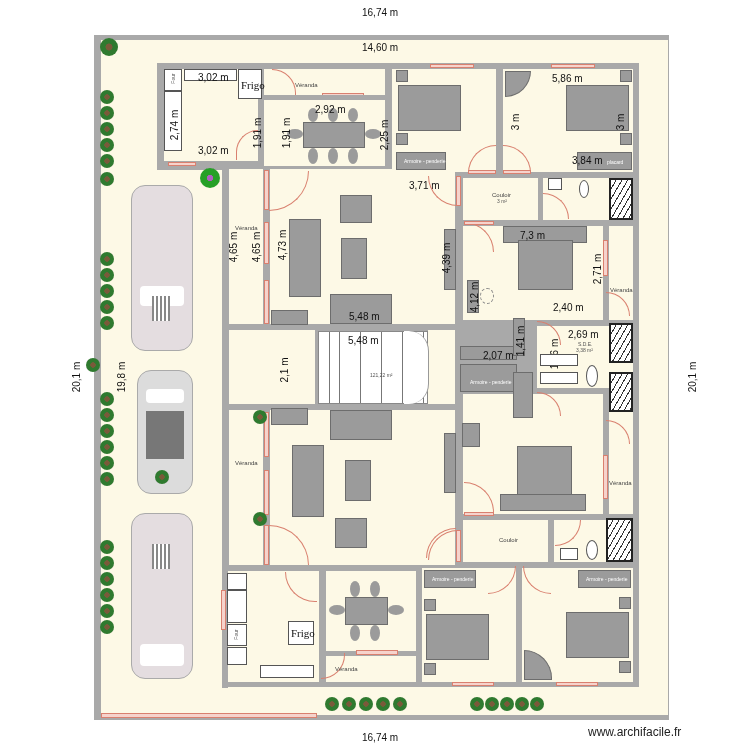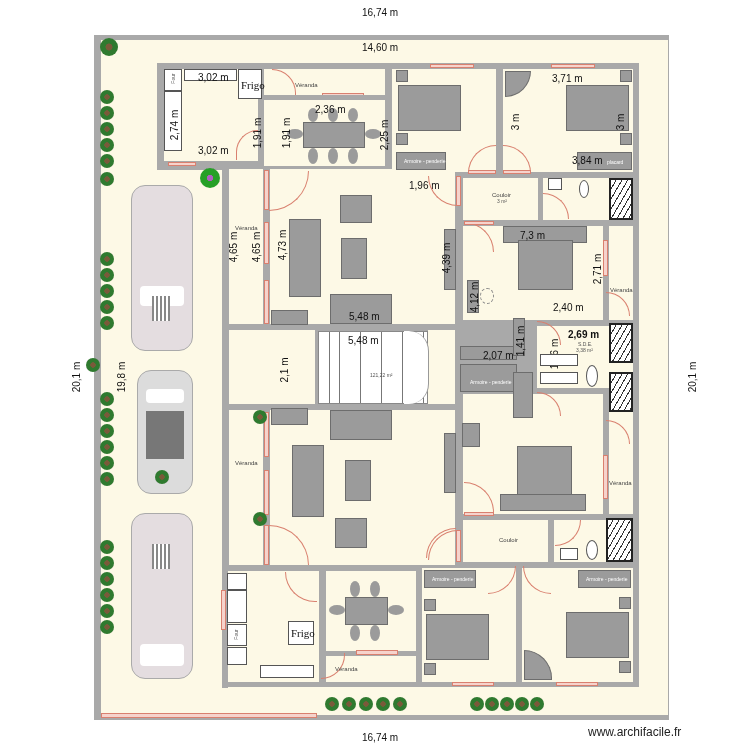--- a/index.html
+++ b/index.html
@@ -98,50 +98,50 @@
 <div class="wall" style="left:264px;top:95px;width:121px;height:5px;"></div>
 <div class="furn" style="left:303px;top:122px;width:62px;height:26px;"></div>
 <div class="chair" style="left:308px;top:108px;width:10px;height:14px;"></div>
 <div class="chair" style="left:328px;top:108px;width:10px;height:14px;"></div>
 <div class="chair" style="left:348px;top:108px;width:10px;height:14px;"></div>
 <div class="chair" style="left:308px;top:148px;width:10px;height:16px;"></div>
 <div class="chair" style="left:328px;top:148px;width:10px;height:16px;"></div>
 <div class="chair" style="left:348px;top:148px;width:10px;height:16px;"></div>
 <div class="chair" style="left:287px;top:129px;width:16px;height:10px;"></div>
 <div class="chair" style="left:365px;top:129px;width:16px;height:10px;"></div>
-<div class="dim" style="left:315px;top:105px;">2,36 m</div>
+<div class="dim" style="left:315px;top:105px;">2,92 m</div>
 <div class="dim v" style="left:272px;top:128px;">1,91 m</div>
 <div class="dim v" style="left:370px;top:130px;">2,25 m</div>
 
 <div class="win" style="left:430px;top:64px;width:44px;height:4px;"></div>
 <div class="furn" style="left:398px;top:85px;width:63px;height:46px;"></div>
 <div class="furn" style="left:396px;top:70px;width:12px;height:12px;"></div>
 <div class="furn" style="left:396px;top:133px;width:12px;height:12px;"></div>
 <div class="furn" style="left:396px;top:152px;width:50px;height:18px;"></div>
 <div class="tiny" style="left:404px;top:159px;color:#fff;">Armoire - penderie</div>
 <div class="door" style="left:468px;top:145px;width:28px;height:28px;border-radius:28px 0 0 0;border-right:none;border-bottom:none;"></div>
 <div class="win" style="left:468px;top:170px;width:28px;height:4px;"></div>
 
 <div class="win" style="left:551px;top:64px;width:44px;height:4px;"></div>
 <div class="furn" style="left:505px;top:71px;width:26px;height:26px;border-radius:0 0 26px 0;"></div>
 <div class="furn" style="left:566px;top:85px;width:63px;height:46px;"></div>
 <div class="furn" style="left:620px;top:70px;width:12px;height:12px;"></div>
 <div class="furn" style="left:620px;top:133px;width:12px;height:12px;"></div>
 <div class="furn" style="left:577px;top:152px;width:55px;height:18px;"></div>
 <div class="tiny" style="left:607px;top:160px;color:#fff;">placard</div>
-<div class="dim" style="left:552px;top:74px;">3,71 m</div>
+<div class="dim" style="left:552px;top:74px;">5,86 m</div>
 <div class="dim v" style="left:508px;top:117px;">3 m</div>
 <div class="dim v" style="left:613px;top:117px;">3 m</div>
 <div class="dim" style="left:572px;top:156px;">3,84 m</div>
 <div class="door" style="left:503px;top:145px;width:28px;height:28px;border-radius:0 28px 0 0;border-left:none;border-bottom:none;"></div>
 <div class="win" style="left:503px;top:170px;width:28px;height:4px;"></div>
 
 <div class="lbl" style="left:492px;top:192px;">Couloir</div>
 <div class="tiny" style="left:497px;top:199px;">3 m²</div>
-<div class="dim" style="left:409px;top:181px;">1,96 m</div>
+<div class="dim" style="left:409px;top:181px;">3,71 m</div>
 <div class="door" style="left:428px;top:176px;width:30px;height:30px;border-radius:0 0 0 30px;border-top:none;border-right:none;"></div>
 <div class="win" style="left:456px;top:176px;width:5px;height:30px;"></div>
 <div class="white" style="left:548px;top:178px;width:14px;height:12px;"></div>
 <div class="white" style="left:579px;top:180px;width:10px;height:18px;border-radius:50%;"></div>
 <div class="shower" style="left:609px;top:178px;width:24px;height:42px;"></div>
 <div class="door" style="left:543px;top:193px;width:26px;height:26px;border-radius:0 26px 0 0;border-left:none;border-bottom:none;"></div>
 
 <div class="lbl" style="left:235px;top:225px;">Véranda</div>
 <div class="dim v" style="left:219px;top:242px;">4,65 m</div>
 <div class="dim v" style="left:242px;top:242px;">4,65 m</div>
@@ -167,21 +167,21 @@
 <div class="abs" style="left:480px;top:288px;width:12px;height:14px;border:1px dashed #888;border-radius:50%;"></div>
 <div class="dim" style="left:520px;top:231px;">7,3 m</div>
 <div class="dim v" style="left:583px;top:264px;">2,71 m</div>
 <div class="dim" style="left:553px;top:303px;">2,40 m</div>
 <div class="dim v" style="left:460px;top:292px;">4,12 m</div>
 <div class="win" style="left:603px;top:240px;width:5px;height:36px;"></div>
 <div class="door" style="left:606px;top:292px;width:24px;height:24px;border-radius:0 24px 0 0;border-left:none;border-bottom:none;"></div>
 <div class="lbl" style="left:610px;top:287px;">Véranda</div>
 
 <div class="door" style="left:537px;top:321px;width:24px;height:24px;border-radius:0 24px 0 0;border-left:none;border-bottom:none;"></div>
-<div class="dim" style="left:568px;top:330px;font-weight:bold;">2,69 m</div>
+<div class="dim" style="left:568px;top:330px;">2,69 m</div>
 <div class="dim v" style="left:540px;top:349px;">1,26 m</div>
 <div class="tiny" style="left:578px;top:342px;">S.D.E.</div>
 <div class="tiny" style="left:576px;top:348px;">3,38 m²</div>
 <div class="white" style="left:540px;top:354px;width:38px;height:12px;"></div>
 <div class="white" style="left:540px;top:372px;width:38px;height:12px;"></div>
 <div class="white" style="left:586px;top:365px;width:12px;height:22px;border-radius:50%;"></div>
 <div class="shower" style="left:609px;top:323px;width:24px;height:40px;"></div>
 <div class="shower" style="left:609px;top:372px;width:24px;height:40px;"></div>
 <div class="furn" style="left:460px;top:346px;width:57px;height:14px;"></div>
 <div class="furn" style="left:460px;top:364px;width:57px;height:28px;"></div>

